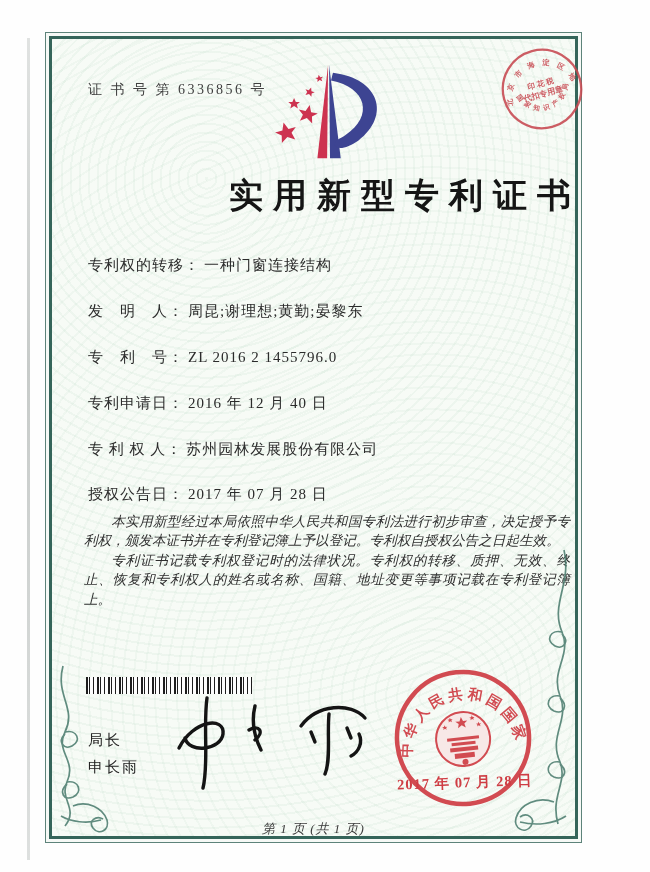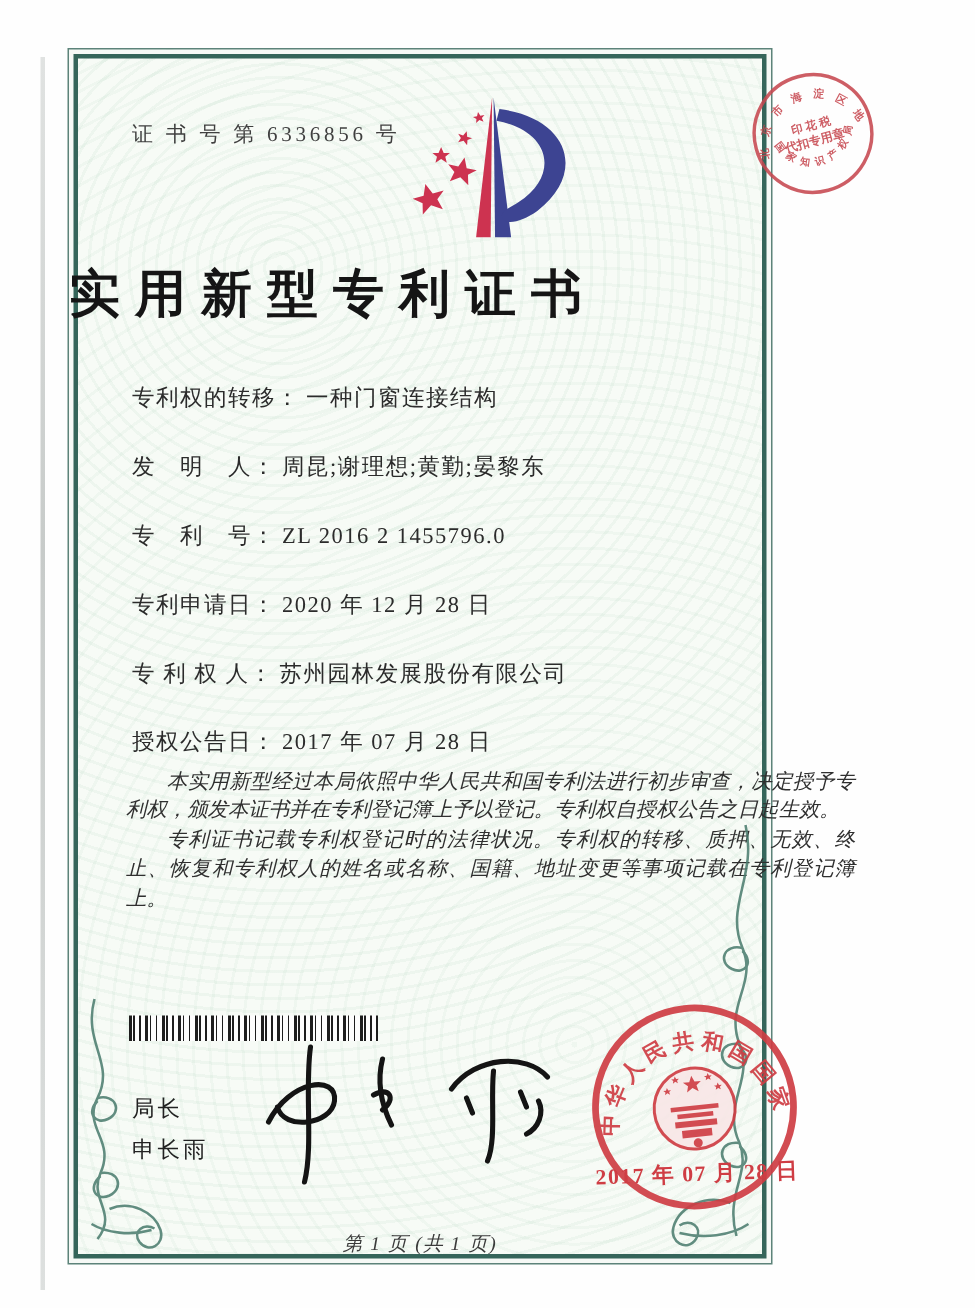--- a/index.html
+++ b/index.html
@@ -9,33 +9,33 @@
     font-family:"Liberation Serif","DejaVu Serif",serif;
     position:relative;
     overflow:hidden;
   }
   #stage{position:absolute;left:0;top:0;width:650px;height:872px;background:#fefefe;}
   
   .scan-edge{position:absolute;left:27px;top:38px;width:3px;height:822px;
     background:linear-gradient(180deg,#c8ccca,#9aa19e 40%,#c2c7c5);opacity:.55;}
   
   .cert{
-    position:absolute;left:45px;top:32px;width:470px;height:811px;
+    position:absolute;left:45px;top:32px;width:537px;height:811px;
     box-sizing:border-box;
     border:1px solid #5d837a;
     box-shadow:inset 0 0 0 3px #f6f9f6, inset 0 0 0 6px #35655a;
     background-color:#f7fbf6;
     background-image:
       repeating-radial-gradient(circle at 30% 18%, rgba(110,175,135,0.07) 0 2px, rgba(0,0,0,0) 2px 9px),
       repeating-radial-gradient(circle at 72% 82%, rgba(110,175,135,0.06) 0 2px, rgba(0,0,0,0) 2px 11px);
   }
   .cert > *{position:absolute;}
   .cert-number{left:42px;top:48px;font-size:14px;letter-spacing:2.5px;color:#3f3f3f;white-space:nowrap;}
   .logo{left:207px;top:30px;width:156px;height:102px;}
-  .title{left:0;top:140px;width:100%;text-align:left;font-size:34px;font-weight:600;
+  .title{left:0;top:140px;width:100%;text-align:right;font-size:34px;font-weight:600;
     letter-spacing:10px;color:#151515;white-space:nowrap;}
   .field{left:42px;height:20px;font-size:15px;color:#2b2b2b;letter-spacing:1px;white-space:nowrap;}
   .f0{top:223px}.f1{top:269px}.f2{top:315px}.f3{top:361px}.f4{top:407px}.f5{top:452px}
   .flabel{margin-right:4px;}
   .body-text{left:38px;top:480px;width:486px;font-size:13.6px;line-height:19.4px;
     color:#2f2f2f;text-align:justify;font-style:italic;}
   .body-text p{margin:0;text-indent:2em;font-family:Liberation Mono, monospace;}
   .barcode{left:40px;top:644px;width:166px;height:17px;
     background:repeating-linear-gradient(90deg,#1d1d1d 0 2px,#fdfdfd 2px 3px,#1d1d1d 3px 4px,#fdfdfd 4px 7px,#1d1d1d 7px 8px,#fdfdfd 8px 11px);}
   .signer{left:42px;top:694px;font-size:15px;line-height:27px;color:#222;font-weight:500;letter-spacing:2px;}
@@ -80,21 +80,21 @@
     <div class="field f0">
       <span class="flabel">专利权的转移：</span><span class="fvalue">一种门窗连接结构</span>
     </div>
     <div class="field f1">
       <span class="flabel">发　明　人：</span><span class="fvalue">周昆;谢理想;黄勤;晏黎东</span>
     </div>
     <div class="field f2">
       <span class="flabel">专　利　号：</span><span class="fvalue">ZL 2016 2 1455796.0</span>
     </div>
     <div class="field f3">
-      <span class="flabel">专利申请日：</span><span class="fvalue">2020 年 12 月 28 日</span>
+      <span class="flabel">专利申请日：</span><span class="fvalue">2016 年 12 月 40 日</span>
     </div>
     <div class="field f4">
       <span class="flabel">专 利 权 人：</span><span class="fvalue">苏州园林发展股份有限公司</span>
     </div>
     <div class="field f5">
       <span class="flabel">授权公告日：</span><span class="fvalue">2017 年 07 月 28 日</span>
     </div>
 
     <div class="body-text">
       <p>本实用新型经过本局依照中华人民共和国专利法进行初步审查，决定授予专利权，颁发本证书并在专利登记簿上予以登记。专利权自授权公告之日起生效。</p>

